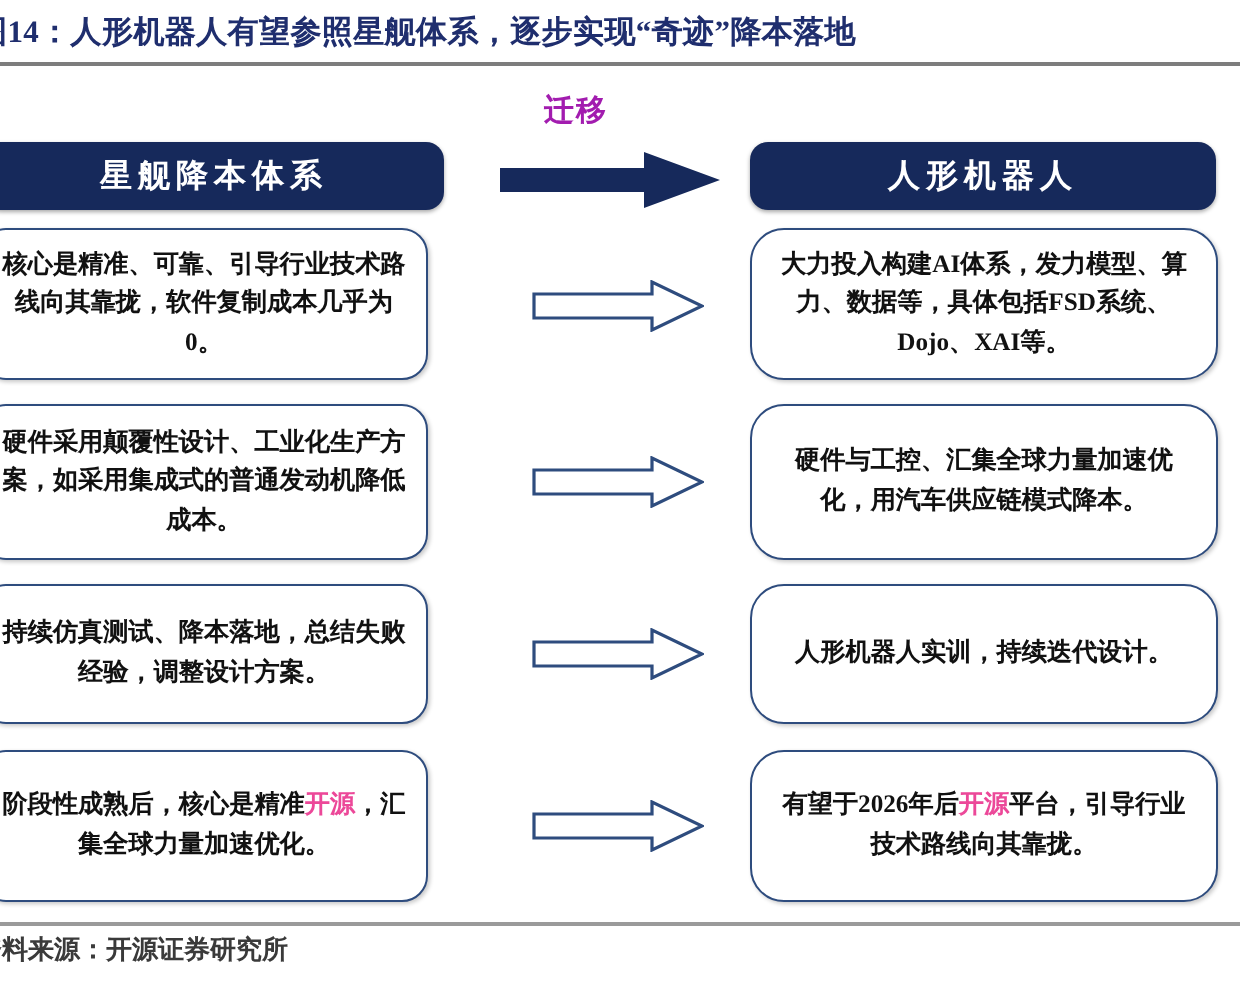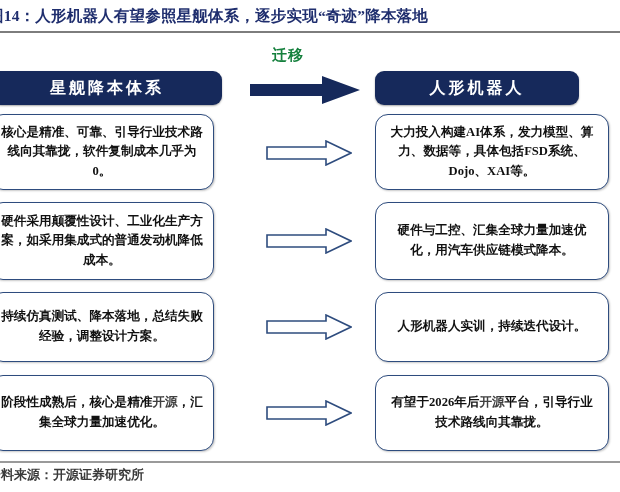--- a/index.html
+++ b/index.html
@@ -37,27 +37,27 @@
     color:#ffffff;
     font-weight:bold;
     font-size:16px;
     letter-spacing:3px;
     display:flex;
     align-items:center;
     justify-content:center;
     box-shadow:0 1px 2px rgba(0,0,0,.35);
   }
   .pill-left{ left:-8px; top:71px; width:230px; height:34px; }
-  .pill-right{ left:375px; top:71px; width:204px; height:34px; }
+  .pill-right{ left:375px; top:71px; width:233px; height:34px; }
 
   
   .migrate-label{
     position:absolute;
     left:272px; top:46px;
-    color:#15803d;
+    color:#a21caf;
     font-weight:bold;
     font-size:15px;
     letter-spacing:1px;
     font-family:"Liberation Serif","DejaVu Serif",serif;
   }
   .big-arrow{
     position:absolute;
     left:250px; top:76px;
     width:110px; height:28px;
   }
@@ -81,28 +81,28 @@
     justify-content:center;
     text-align:center;
     color:#111111;
     font-weight:bold;
     font-size:12.6px;
     line-height:1.55;
     padding:4px 9px;
     box-shadow:1px 1px 2px rgba(0,0,0,.22);
   }
   .box-left { left:-10px; width:224px; }
-  .box-right{ left:375px; width:234px; }
+  .box-right{ left:375px; width:234px;border-radius:17px; }
 
   .r1{ top:114px; height:76px; }
   .r2{ top:202px; height:78px; }
   .r3{ top:292px; height:70px; }
   .r4{ top:375px; height:76px; }
 
-  .hl-red{ color:#404040; }
+  .hl-red{ color:#ec4899; }
 
   
   .footer-rule{
     position:absolute;
     left:0; top:461px;
     width:620px; height:1.5px;
     background:#9a9a9a;
   }
   .footer-text{
     position:absolute;

